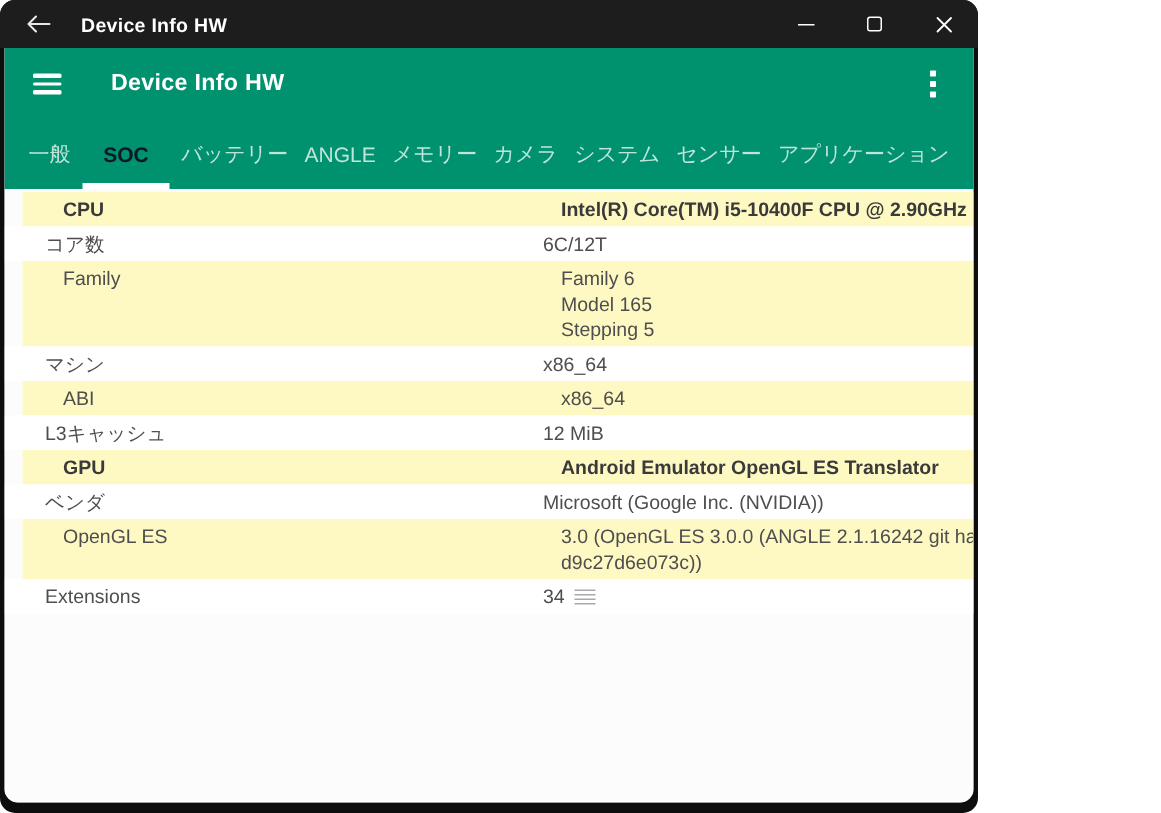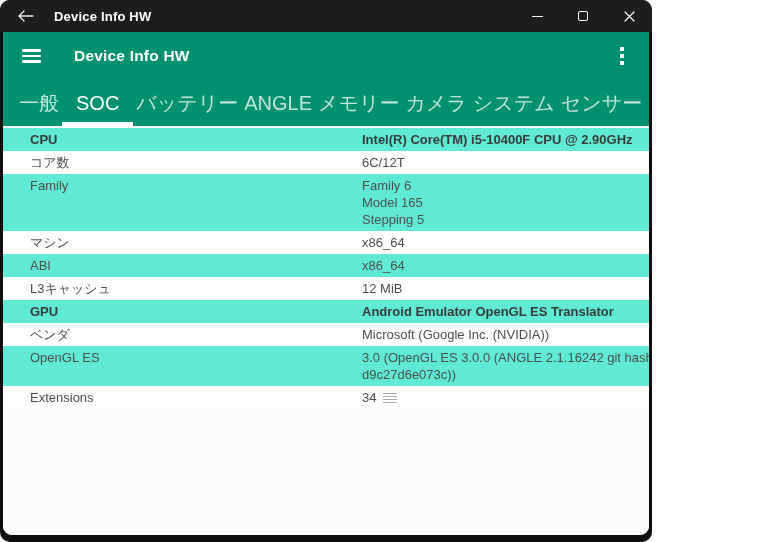--- a/index.html
+++ b/index.html
@@ -43,32 +43,32 @@
   .kebab{margin-left:auto;margin-right:21px;display:flex;flex-direction:column;gap:3px;padding:4px;}
   .kebab span{width:4px;height:4px;background:#ffffff;border-radius:0.5px;}
 
   
   .tabbar{
     height:46px;background:var(--green);display:flex;align-items:stretch;
     justify-content:space-between;padding:0 13px;flex:none;
   }
   .tab{
     position:relative;display:flex;align-items:center;padding:0 3px;
-    color:rgba(255,255,255,.75);font-size:20px;cursor:pointer;white-space:nowrap;
+    color:rgba(255,255,255,.75);font-size:14px;cursor:pointer;white-space:nowrap;
   }
-  .tab.active{color:#ffffff;font-weight:400;padding:0 14px;}
+  .tab.active{color:#0f172a;font-weight:700;padding:0 14px;}
   .tab.active::after{
     content:"";position:absolute;left:0;right:0;bottom:0;height:4px;background:#ffffff;
   }
 
   
   .page{flex:1;background:#fcfcfc;overflow:hidden;padding-top:2px;}
   .table{width:761px;}
   .row{display:flex;align-items:flex-start;padding:3px 0;background:#ffffff;}
-  .row.shaded{background:#5eead4;}
+  .row.shaded{background:#fef9c3;margin-left:12px;}
   .cell{font-size:13px;line-height:17px;color:#4e4e4e;}
   .cell.label{width:359px;flex:none;padding-left:27px;}
   .cell.value{flex:1;padding-right:12px;white-space:pre-line;}
   .row.bold .cell{font-weight:700;color:#3a3a3a;}
 
   .value-with-icon{display:flex;align-items:center;gap:7px;white-space:normal;}
   .list-icon{display:inline-flex;flex-direction:column;gap:1.5px;padding-top:1px;}
   .list-icon i{display:block;width:14px;height:1.5px;background:#a9a9a9;}
 </style>
 </head>

